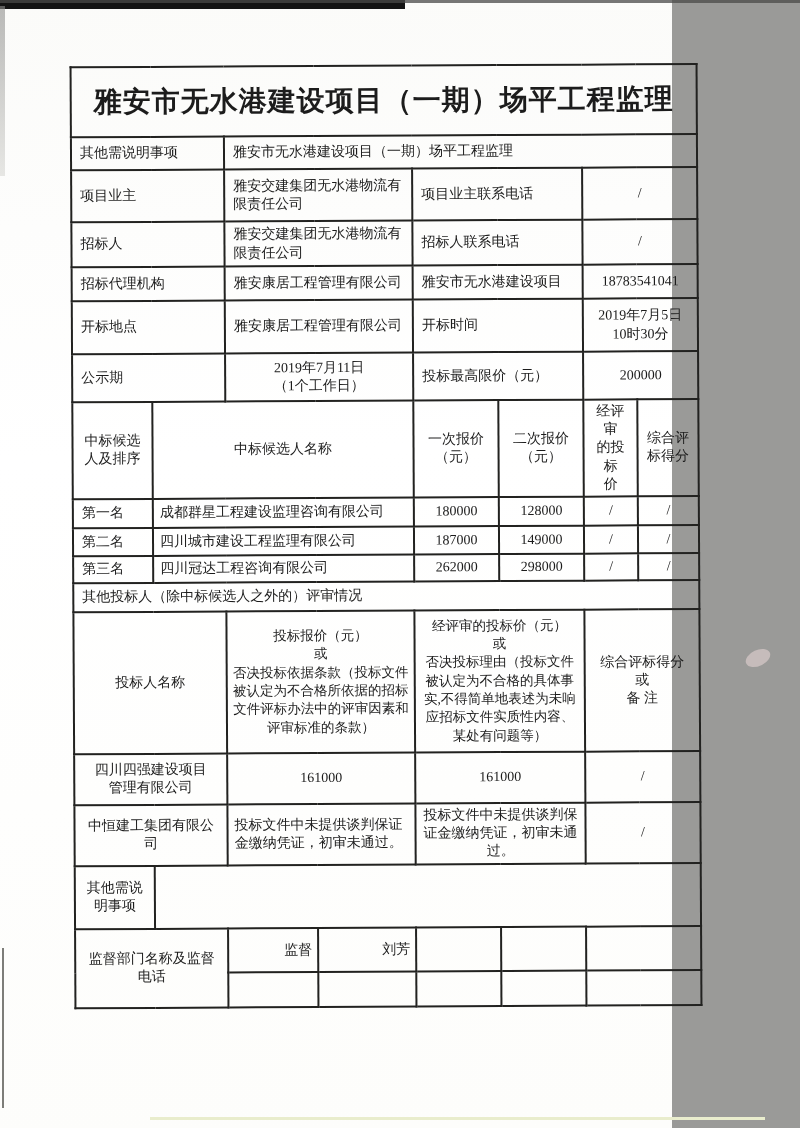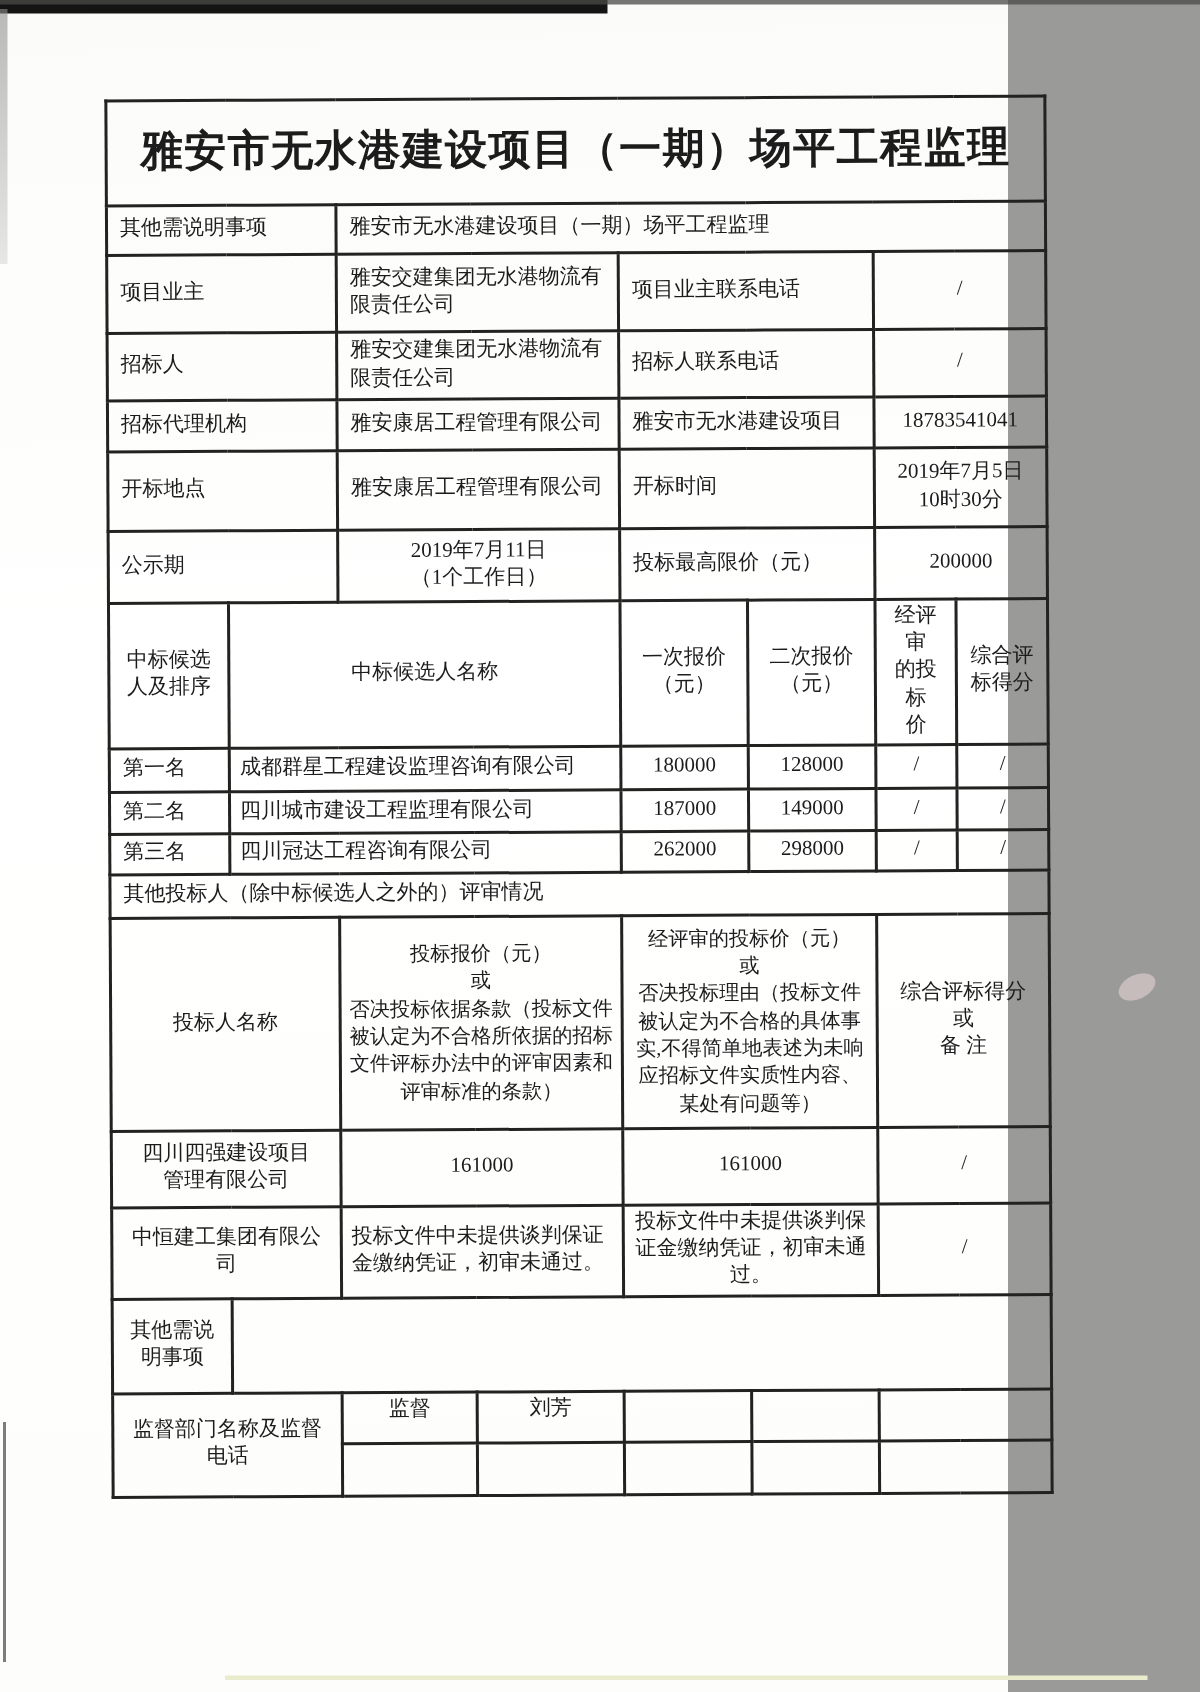--- a/index.html
+++ b/index.html
@@ -26,21 +26,21 @@
 
   .title-cell { font-size:28px; font-weight:700; text-align:center; letter-spacing:1px;
                 padding:6px 4px; }
   .lbl   { text-align:left; padding-left:8px; }
   .ctr   { text-align:center; }
   .name-left { text-align:left; padding-left:6px; }
   .section-title { text-align:left; padding-left:8px; }
   .hdr   { text-align:center; }
   .big-hdr { font-size:13.5px; text-align:center; line-height:1.36; padding:2px 4px; }
   .notes-lbl { text-align:center; padding:4px 10px; }
-  .sup-cell { vertical-align:top; text-align:center; padding:2px 5px; font-size:14px; }
+  .sup-cell { vertical-align:top; text-align:right; padding:12px 5px; font-size:14px; }
 </style>
 </head>
 <body>
 
 <div class="page">
   <div class="scan-top-bar"></div>
   <div class="scan-top-line"></div>
   <div class="scan-left-sliver"></div>
   <div class="scan-left-line"></div>
   <div class="scan-bottom-line"></div>

